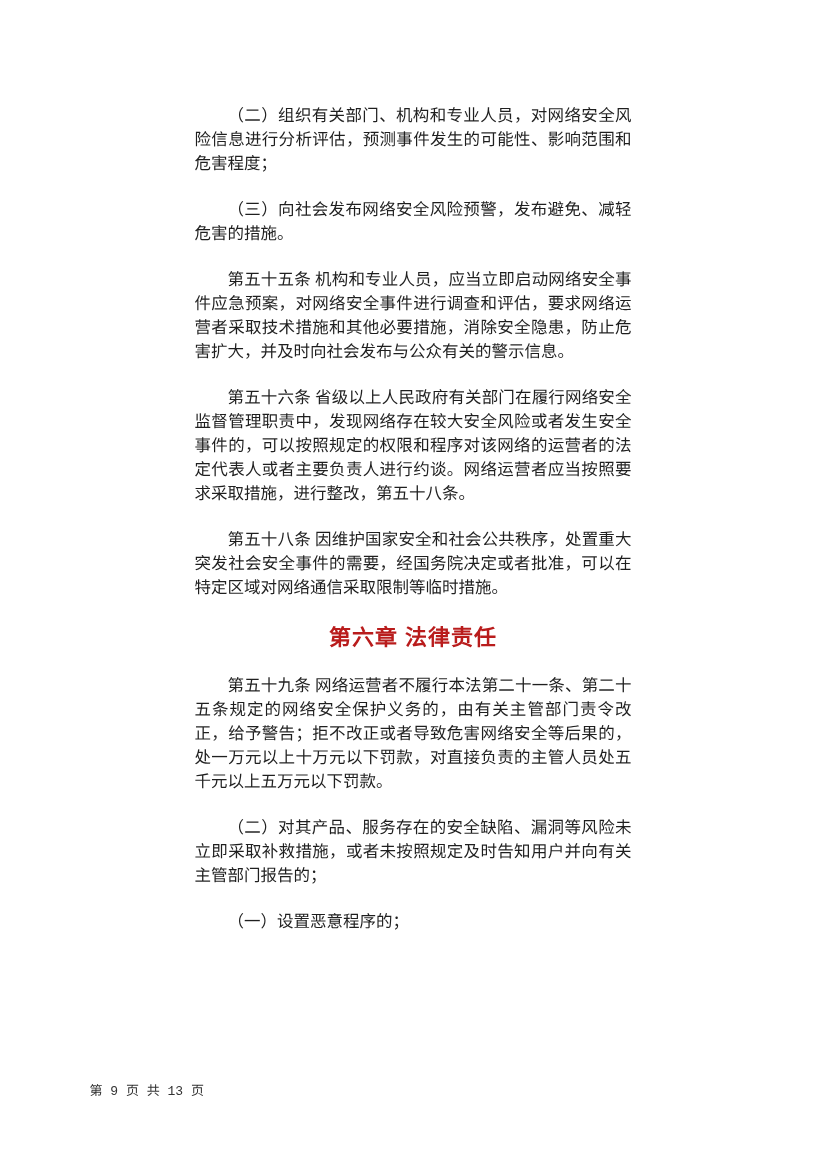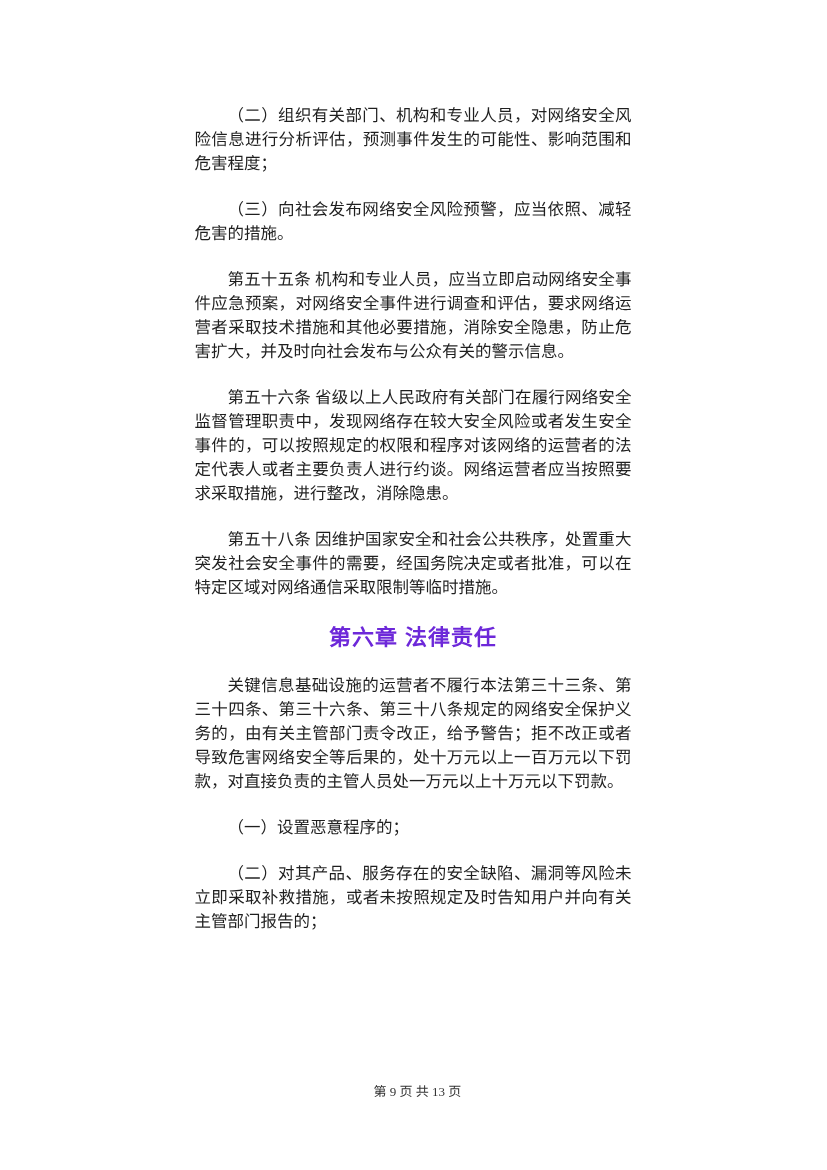--- a/index.html
+++ b/index.html
@@ -28,47 +28,47 @@
   .body-para {
     margin: 0 0 22px 0;
     text-indent: 2em;
     word-break: break-all;
   }
   .chapter-heading {
     font-family: "Liberation Sans", "DejaVu Sans", sans-serif;
     font-size: 22px;
     line-height: 32px;
     font-weight: 700;
-    color: #6d28d9;
+    color: #b91c1c;
     text-align: center;
     text-indent: 0;
     letter-spacing: 1px;
     margin: 22px 0 20px 0;
   }
   .page-footer {
     position: absolute;
     left: 8px;
     right: 0;
     top: 1082px;
-    text-align: center;
-    font-family: Liberation Serif, serif;
+    text-align: left;
+    font-family: Liberation Mono, monospace;
     font-size: 13px;
     line-height: 20px;
     color: #333333;
   }
 </style>
 </head>
 <body>
 
 <div class="page">
   <div class="doc-body">
     <p class="body-para">（二）组织有关部门、机构和专业人员，对网络安全风险信息进行分析评估，预测事件发生的可能性、影响范围和危害程度；</p>
-    <p class="body-para">（三）向社会发布网络安全风险预警，应当依照、减轻危害的措施。</p>
+    <p class="body-para">（三）向社会发布网络安全风险预警，发布避免、减轻危害的措施。</p>
     <p class="body-para">第五十五条 机构和专业人员，应当立即启动网络安全事件应急预案，对网络安全事件进行调查和评估，要求网络运营者采取技术措施和其他必要措施，消除安全隐患，防止危害扩大，并及时向社会发布与公众有关的警示信息。</p>
-    <p class="body-para">第五十六条 省级以上人民政府有关部门在履行网络安全监督管理职责中，发现网络存在较大安全风险或者发生安全事件的，可以按照规定的权限和程序对该网络的运营者的法定代表人或者主要负责人进行约谈。网络运营者应当按照要求采取措施，进行整改，消除隐患。</p>
+    <p class="body-para">第五十六条 省级以上人民政府有关部门在履行网络安全监督管理职责中，发现网络存在较大安全风险或者发生安全事件的，可以按照规定的权限和程序对该网络的运营者的法定代表人或者主要负责人进行约谈。网络运营者应当按照要求采取措施，进行整改，第五十八条。</p>
     <p class="body-para">第五十八条 因维护国家安全和社会公共秩序，处置重大突发社会安全事件的需要，经国务院决定或者批准，可以在特定区域对网络通信采取限制等临时措施。</p>
     <h2 class="chapter-heading">第六章 法律责任</h2>
-    <p class="body-para">关键信息基础设施的运营者不履行本法第三十三条、第三十四条、第三十六条、第三十八条规定的网络安全保护义务的，由有关主管部门责令改正，给予警告；拒不改正或者导致危害网络安全等后果的，处十万元以上一百万元以下罚款，对直接负责的主管人员处一万元以上十万元以下罚款。</p>
+    <p class="body-para">第五十九条 网络运营者不履行本法第二十一条、第二十五条规定的网络安全保护义务的，由有关主管部门责令改正，给予警告；拒不改正或者导致危害网络安全等后果的，处一万元以上十万元以下罚款，对直接负责的主管人员处五千元以上五万元以下罚款。</p>
+    <p class="body-para">（二）对其产品、服务存在的安全缺陷、漏洞等风险未立即采取补救措施，或者未按照规定及时告知用户并向有关主管部门报告的；</p>
     <p class="body-para">（一）设置恶意程序的；</p>
-    <p class="body-para">（二）对其产品、服务存在的安全缺陷、漏洞等风险未立即采取补救措施，或者未按照规定及时告知用户并向有关主管部门报告的；</p>
   </div>
   <div class="page-footer">第 9 页 共 13 页</div>
 </div>
 
 </body></html>

